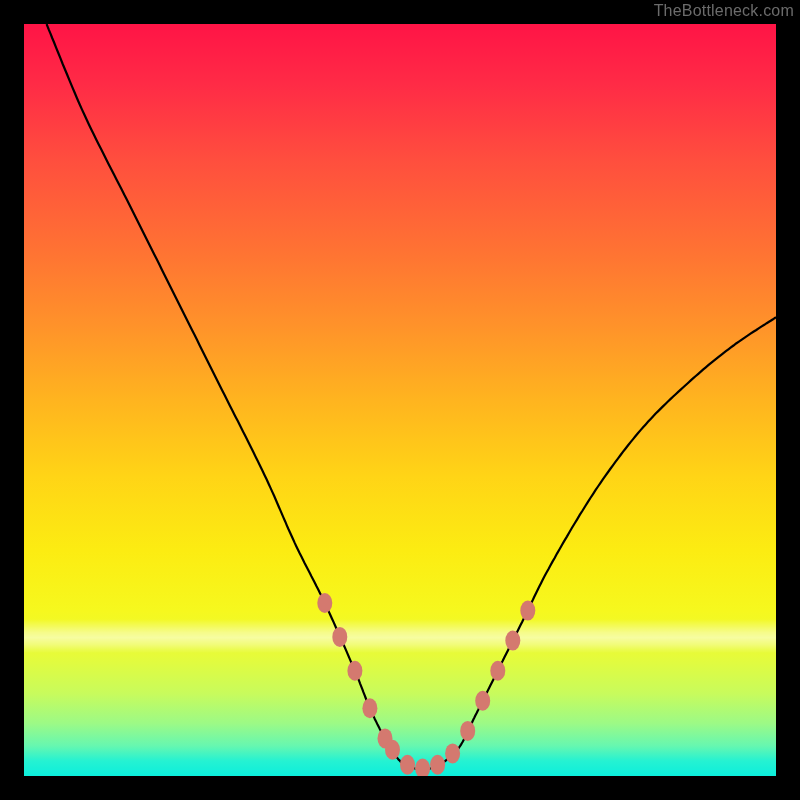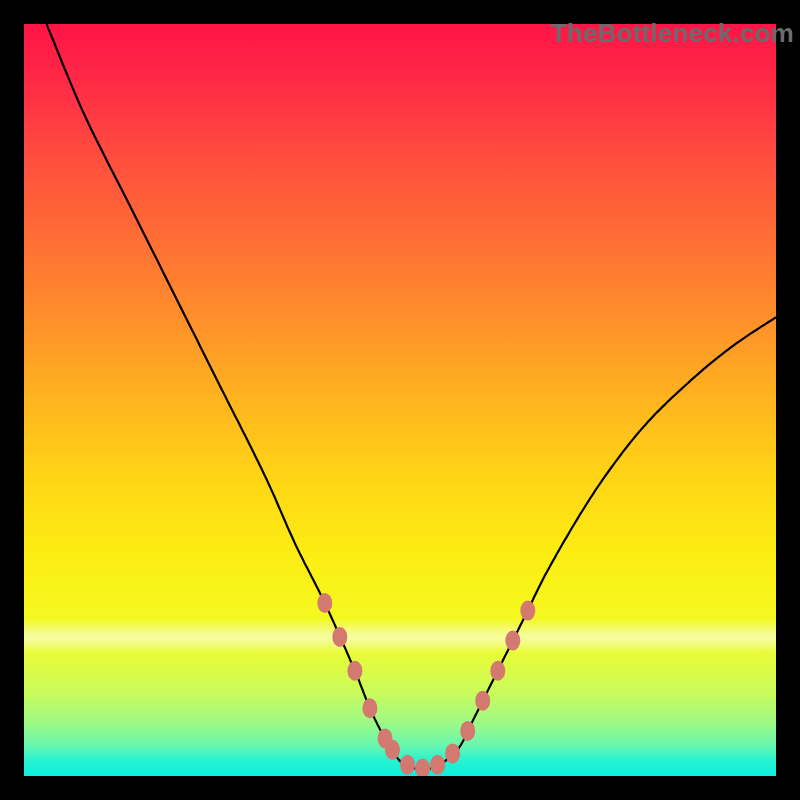--- a/index.html
+++ b/index.html
@@ -68,25 +68,25 @@
     mix-blend-mode: screen;
     pointer-events: none;
   }
   svg.curve {
     position: absolute;
     left: 0; top: 0;
     width: 752px; height: 752px;
   }
   .watermark {
     position: absolute;
-    top: 18px;
+    top: 2px;
     right: 6px;
     color: #6b6b6b;
-    font-size: 26px;
-    font-weight: 700;
+    font-size: 16px;
+    font-weight: 400;
     letter-spacing: 0.2px;
     user-select: none;
   }
 </style>
 </head>
 <body>
 
 <div class="frame">
   <div class="plot">
     <div class="gradient"></div>

